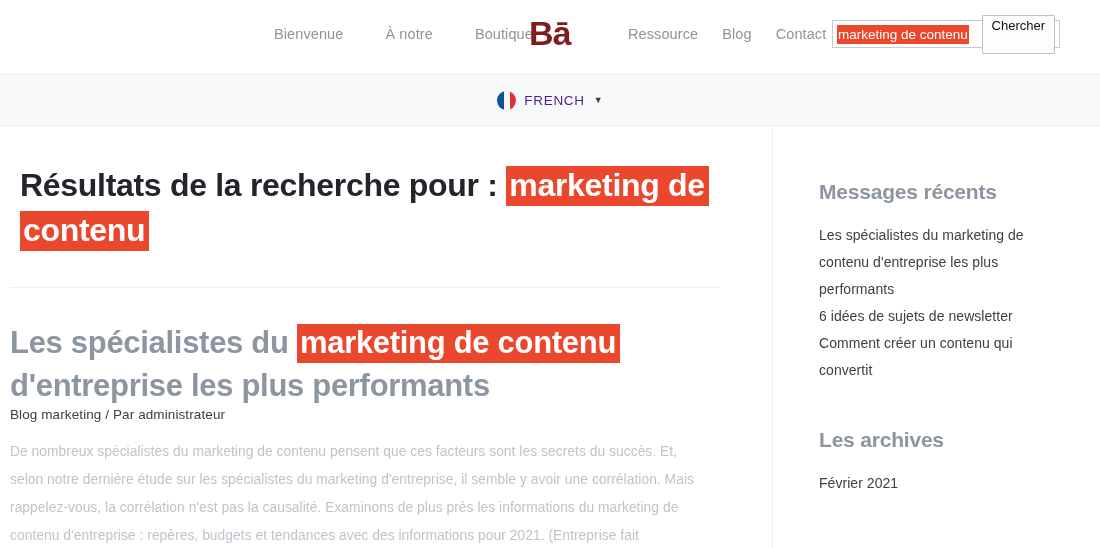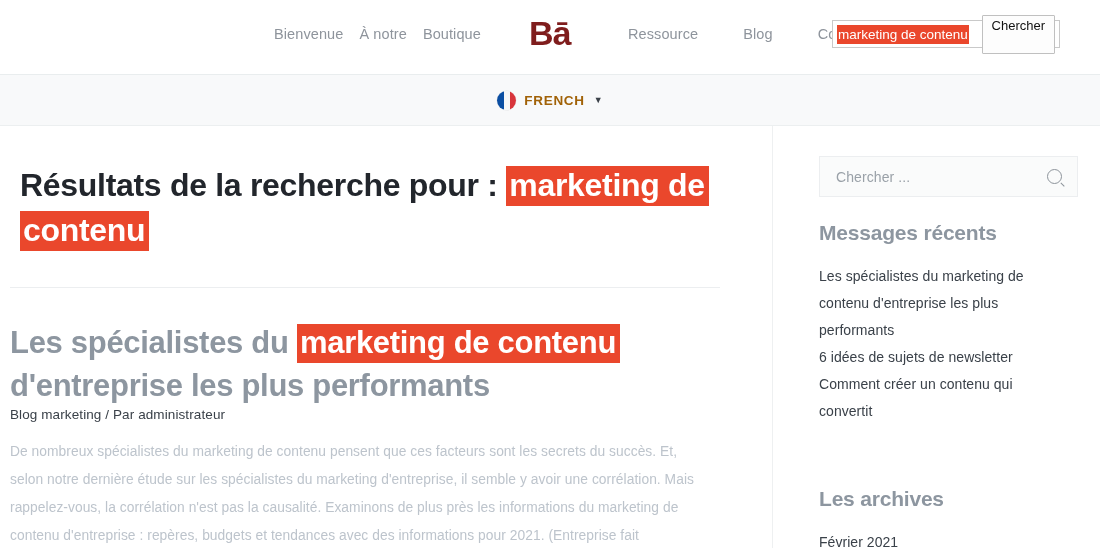--- a/index.html
+++ b/index.html
@@ -21,29 +21,29 @@
     box-sizing: border-box;
     border-bottom: 1px solid #e9edee;
     display: flex;
     align-items: center;
     position: relative;
     background: #fff;
   }
   .nav-left {
     display: flex;
     align-items: flex-start;
-    gap: 16px;
+    gap: 42px;
     position: absolute;
     left: 274px;
     top: 26px;
   }
   .nav-right {
     display: flex;
     align-items: center;
-    gap: 45px;
+    gap: 24px;
     position: absolute;
     left: 628px;
     top: 26px;
   }
   .nav-link {
     font-size: 14.5px;
     color: #8e949c;
     letter-spacing: .1px;
     text-decoration: none;
     white-space: nowrap;
@@ -123,22 +123,22 @@
     flex-shrink: 0;
     box-shadow: 0 0 0 .5px rgba(0,0,0,.08);
   }
   .flag-icon i { display: block; height: 100%; flex: 1; }
   .flag-blue { background: #0b4ea2; }
   .flag-white { background: #f7f7f7; }
   .flag-red { background: #d8353b; }
   .lang-label {
     font-size: 13.5px;
     letter-spacing: .7px;
-    color: #a16207;
-    font-weight: 700;
+    color: #4c1d95;
+    font-weight: 400;
   }
   .lang-caret {
     font-size: 9px;
     color: #3b4148;
     margin-left: 1px;
   }
 
   
   .page {
     display: flex;
@@ -247,21 +247,21 @@
   }
   .side-list { margin-top: 18px; }
   .side-list-item {
     font-size: 14px;
     line-height: 27px;
     color: #3a4149;
     letter-spacing: .05px;
     cursor: pointer;
     max-width: 250px;
   }
-  .side-heading-2 { margin-top: 62px; }
+  .side-heading-2 { margin-top: 44px; }
   .side-list-2 { margin-top: 18px; }
 </style>
 </head>
 <body>
 
 <header class="site-header">
 
   <nav class="nav-left">
     <a class="nav-link">Bienvenue</a>
     <a class="nav-link">À notre</a>
@@ -313,24 +313,20 @@
     </h2>
 
     <div class="post-meta">Blog marketing / Par administrateur</div>
 
     <p class="post-excerpt">De nombreux spécialistes du marketing de contenu pensent que ces facteurs sont les secrets du succès. Et, selon notre dernière étude sur les spécialistes du marketing d'entreprise, il semble y avoir une corrélation. Mais rappelez-vous, la corrélation n'est pas la causalité. Examinons de plus près les informations du marketing de contenu d'entreprise : repères, budgets et tendances avec des informations pour 2021. (Entreprise fait référence à...</p>
 
   </main>
 
   <aside class="side-col">
 
-    <div class="side-search">
-      <span class="side-search-placeholder">Chercher ...</span>
-      <span class="magnifier"></span>
-    </div>
 
     <div class="side-heading">Messages récents</div>
     <div class="side-list">
       <div class="side-list-item">Les spécialistes du marketing de contenu d'entreprise les plus performants</div>
       <div class="side-list-item">6 idées de sujets de newsletter</div>
       <div class="side-list-item">Comment créer un contenu qui convertit</div>
     </div>
 
     <div class="side-heading side-heading-2">Les archives</div>
     <div class="side-list side-list-2">

